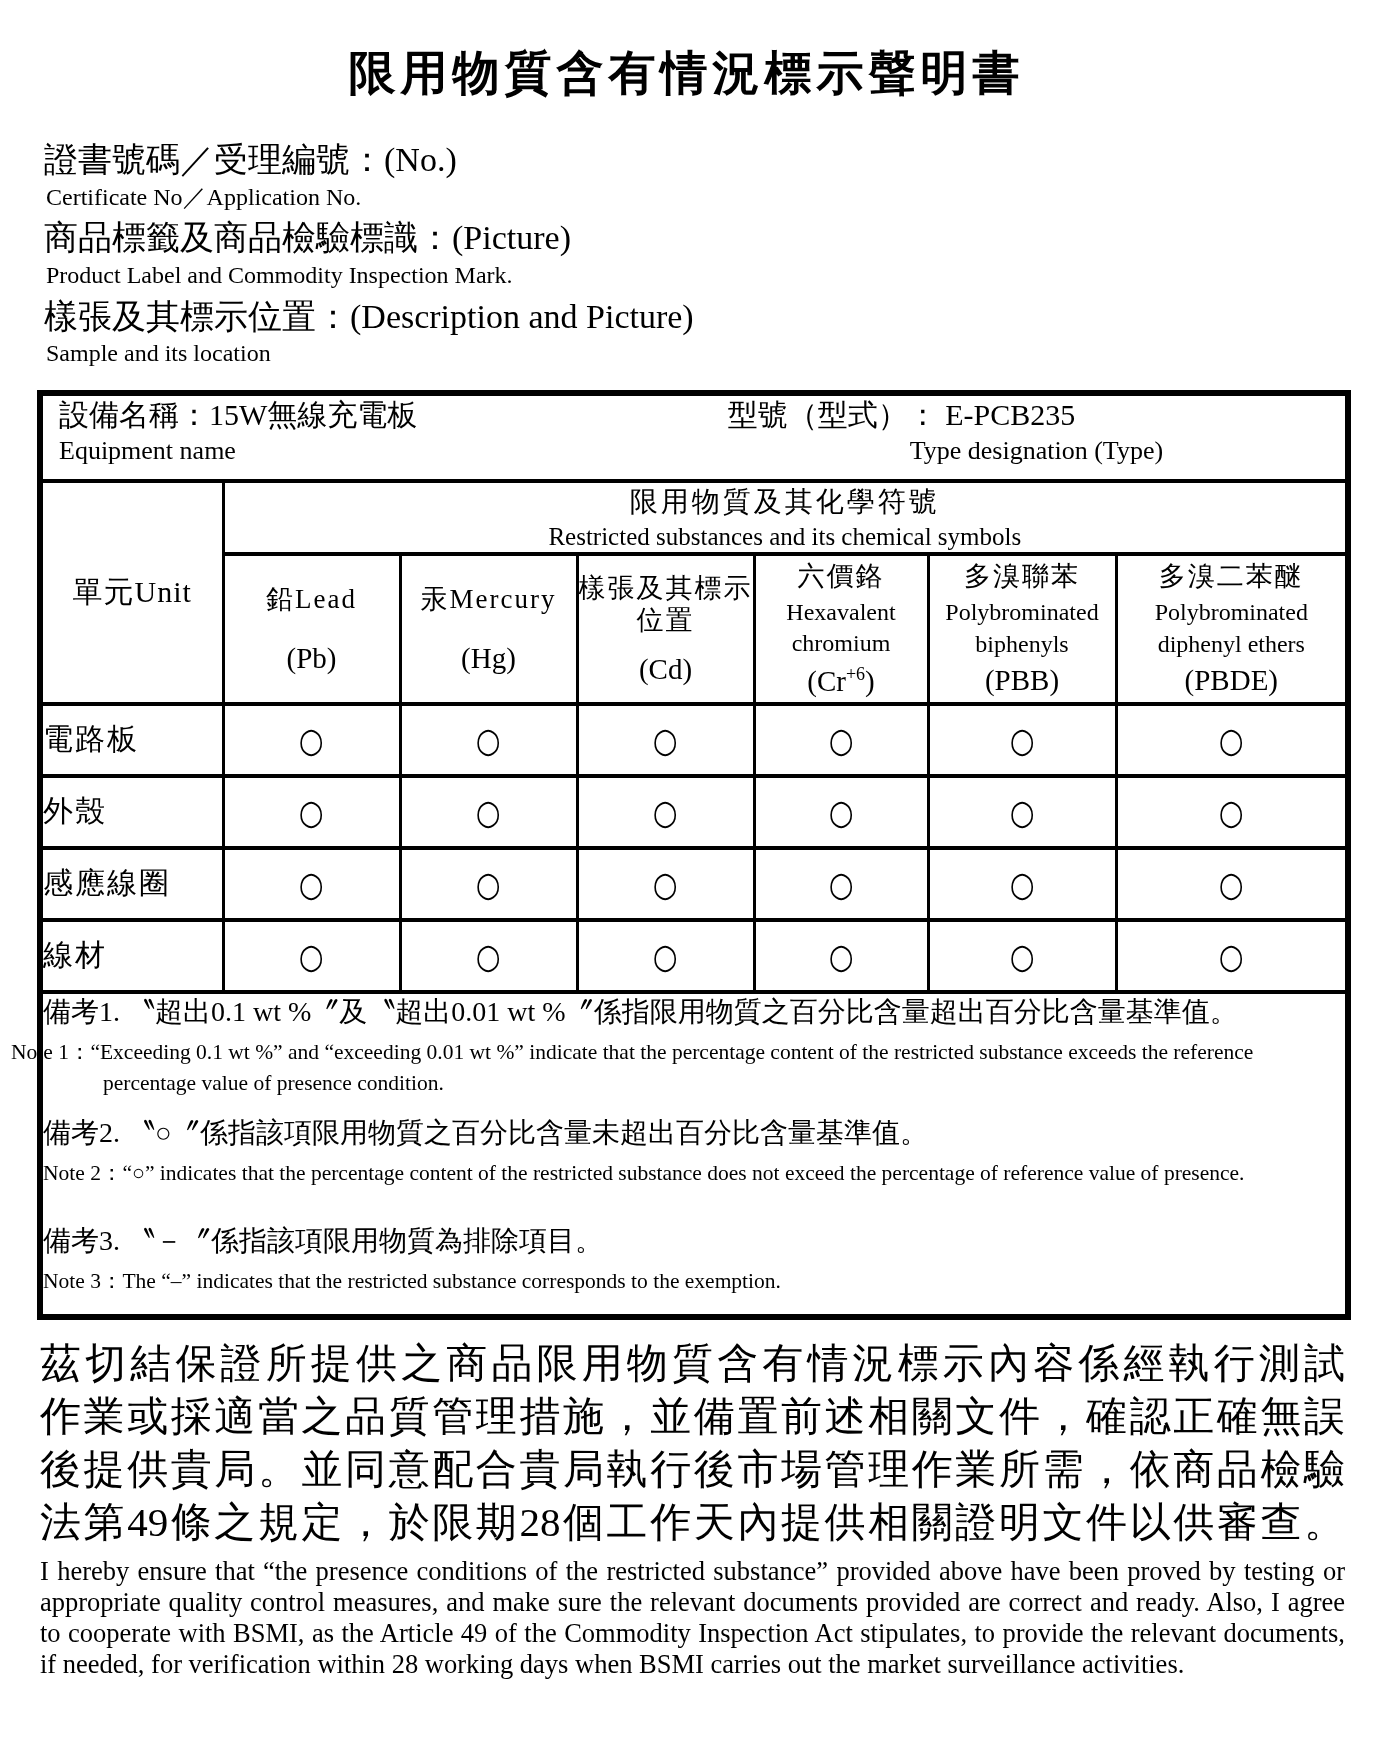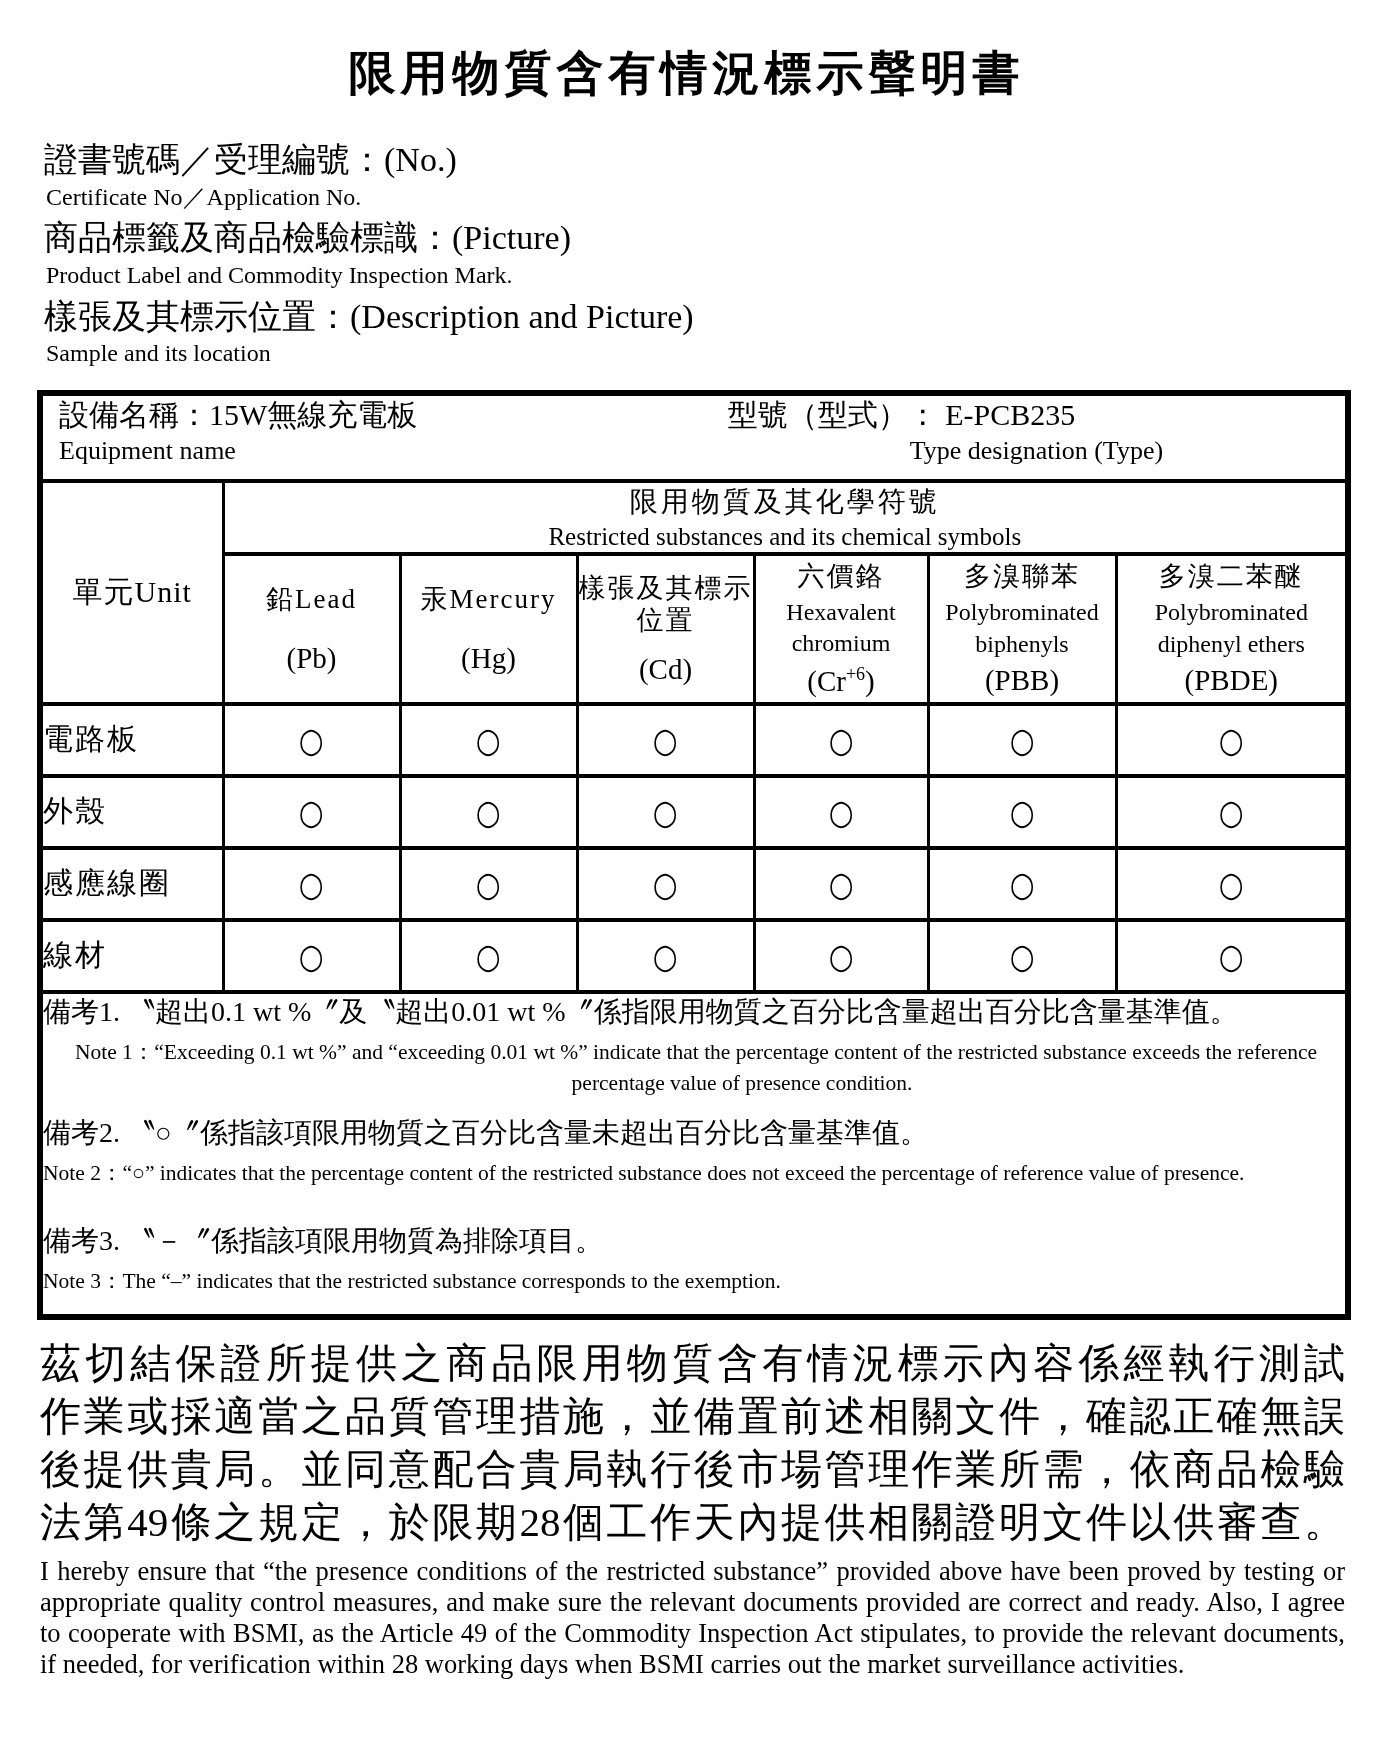--- a/index.html
+++ b/index.html
@@ -78,21 +78,21 @@
     text-align: center;
     font-family: "DejaVu Sans", sans-serif;
     font-size: 30px;
   }
   .circle { display: inline-block; transform: scale(0.95, 1.15); }
 
   
   td.notes-cell { height: 306px; vertical-align: top; padding: 28px 14px 0 12px; }
   .note-zh { font-size: 28px; line-height: 1.25; margin-bottom: 8px; }
   .note-en { font-size: 21.5px; line-height: 1.45; margin-bottom: 16px; }
-  .note-en.hang { padding-left: 96px; text-indent: -92px; text-align: center; }
+  .note-en.hang { padding-left: 60px; text-indent: -92px; }
   .note-zh.sp { margin-top: 34px; }
 
   
   .decl-zh { margin: 16px 28px 0 40px; }
   .dz-line {
     font-size: 41px;
     height: 53px;
     text-align: justify;
     text-align-last: justify;
     white-space: nowrap;

